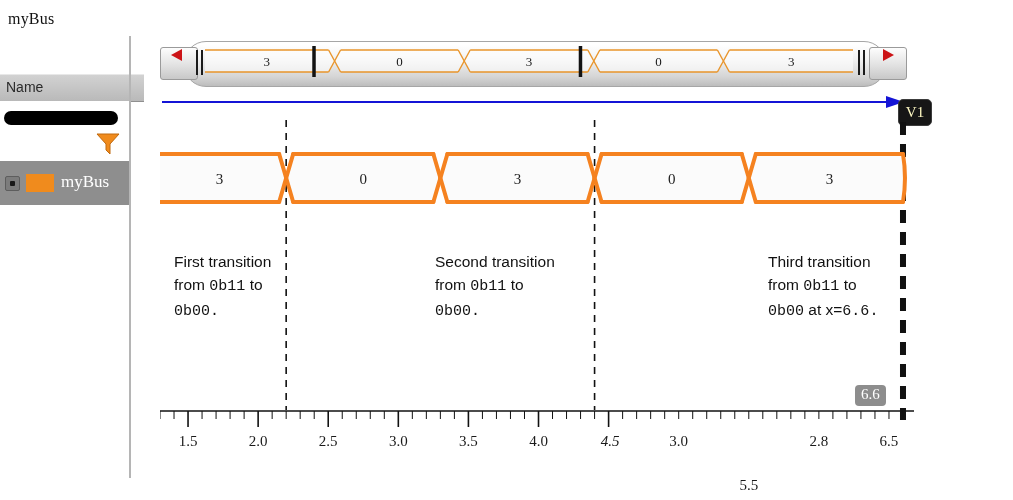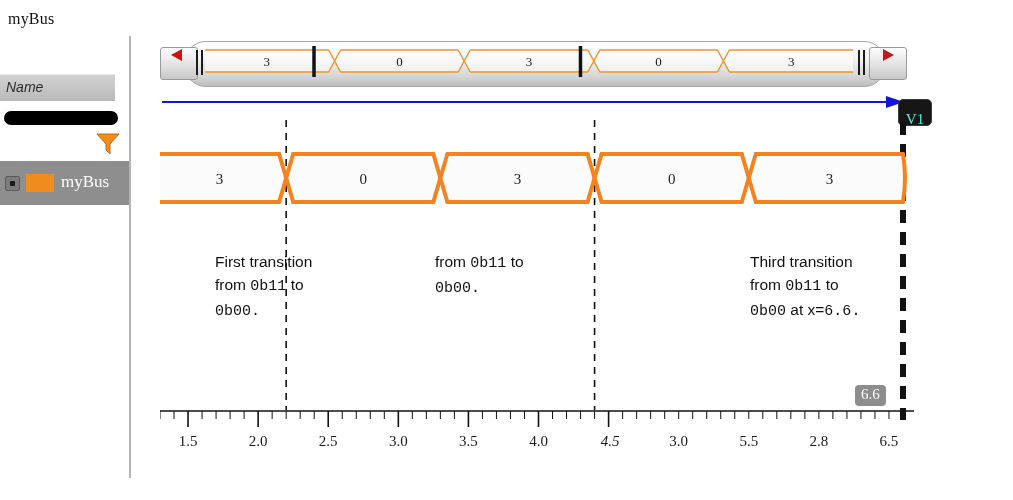--- a/index.html
+++ b/index.html
@@ -13,25 +13,24 @@
   .root{position:absolute;left:0;top:0;width:1013px;height:500px;padding-left:24px;}
 
   
   #signal-panel{position:absolute;left:0;top:0;width:131px;height:500px;}
   #panel-title{
     position:absolute;left:8px;top:10px;
     font-family:"Liberation Serif", serif;
     font-size:16px;color:#111;letter-spacing:.2px;
   }
   #name-header{
-    position:absolute;left:0;top:74px;width:115px;height:26px;
+    position:absolute;left:0;top:74px;width:144px;height:26px;
     background:linear-gradient(#d2d2d2,#b9b9b9);
     border-top:1px solid #e8e8e8;
     border-bottom:1px solid #8f8f8f;
-    font-style:italic;
   }
   #name-header span{
     position:absolute;left:6px;top:4px;
     font-size:14px;color:#2b2b2b;
     font-family:"Liberation Sans", sans-serif;
   }
   #filter-area{
     position:absolute;left:0;top:101px;width:131px;height:60px;
     background:#ffffff;
   }
@@ -105,38 +104,38 @@
   #blue-arrow{position:absolute;left:162px;top:95px;width:742px;height:14px;}
 
   
   #v1-badge{
     position:absolute;left:898px;top:99px;width:32px;height:25px;
     background:#161616;border-radius:5px;
     border:1px solid #3c3c3c;
   }
   #v1-badge span{
     display:block;text-align:center;line-height:25px;
-    font-family:"Liberation Serif", serif;font-size:15px;color:#5eead4;margin-top:7px;
+    font-family:"Liberation Serif", serif;font-size:15px;color:#fef9c3;
   }
 
   
   #plot{position:absolute;left:160px;top:120px;width:750px;height:300px;}
   #wave-svg{position:absolute;left:0;top:20px;width:750px;height:80px;}
   #guides-svg{position:absolute;left:0;top:0;width:750px;height:300px;}
 
   
   .annot{
     position:absolute;
     font-family:"Liberation Sans", sans-serif;
     font-size:15.5px;color:#111;line-height:23px;
   }
   .annot .mono{font-family:"Liberation Mono", monospace;font-size:15px;}
-  #annot-1{left:174px;top:250px;width:150px;margin-left:41px;}
+  #annot-1{left:174px;top:250px;width:150px;}
   #annot-2{left:435px;top:250px;width:165px;}
-  #annot-3{left:750px;top:250px;width:160px;}
+  #annot-3{left:768px;top:250px;width:160px;}
 
   
   #axis{position:absolute;left:160px;top:405px;width:755px;height:70px;}
   #axis-svg{position:absolute;left:0;top:0;width:755px;height:30px;}
   .tick-label{
     position:absolute;top:28px;
     font-family:"Liberation Serif", serif;
     font-size:15px;color:#1a1a1a;
     transform:translateX(-50%);
     white-space:nowrap;
@@ -305,20 +304,21 @@
     </svg>
   </div>
 
   <div class="annot" id="annot-1">
     <div>First transition</div>
     <div><span>from </span><span class="mono">0b11</span><span> to</span></div>
     <div><span class="mono">0b00</span><span class="mono">.</span></div>
   </div>
 
   <div class="annot" id="annot-2">
+    <div>Second transition</div>
     <div><span>from </span><span class="mono">0b11</span><span> to</span></div>
     <div><span class="mono">0b00</span><span class="mono">.</span></div>
   </div>
 
   <div class="annot" id="annot-3">
     <div>Third transition</div>
     <div><span>from </span><span class="mono">0b11</span><span> to</span></div>
     <div><span class="mono">0b00</span><span> at x=</span><span class="mono">6.6</span><span class="mono">.</span></div>
   </div>
 
@@ -388,19 +388,19 @@
     </svg>
     <div id="axis-labels">
         <div class="tick-label" style="left: 28.0374px;">1.5</div>
         <div class="tick-label" style="left: 98.1308px;">2.0</div>
         <div class="tick-label" style="left: 168.224px;">2.5</div>
         <div class="tick-label" style="left: 238.318px;">3.0</div>
         <div class="tick-label" style="left: 308.411px;">3.5</div>
         <div class="tick-label" style="left: 378.505px;">4.0</div>
         <div class="tick-label" style="left: 450px; font-style: italic;">4.5</div>
         <div class="tick-label" style="left: 518.692px;">3.0</div>
-        <div class="tick-label" style="left: 588.785px;">5.5</div>
+        <div class="tick-label" style="left: 588.785px; margin-top: 44px;">5.5</div>
         <div class="tick-label" style="left: 658.879px;">2.8</div>
         <div class="tick-label" style="left: 728.972px;">6.5</div>
       </div>
   </div>
 
 </div>
 
 </body></html>

